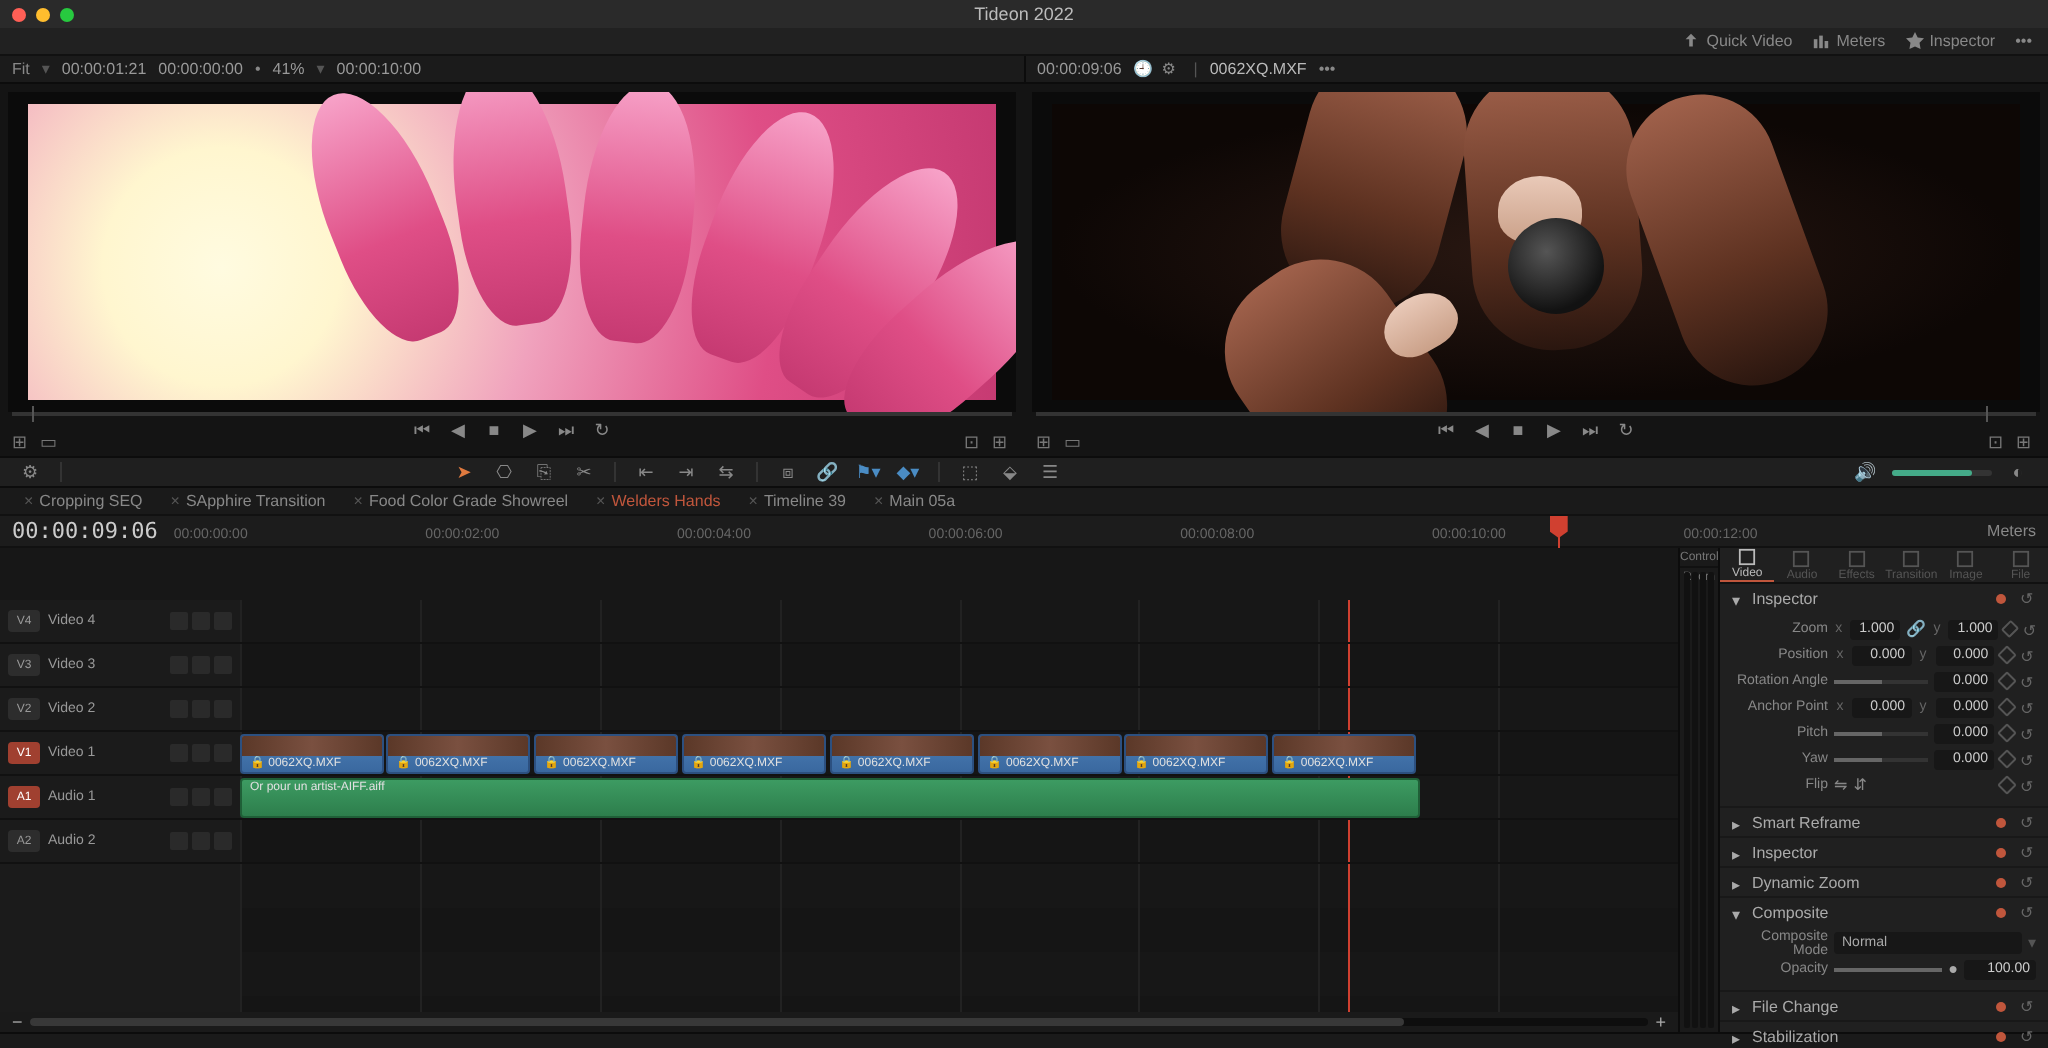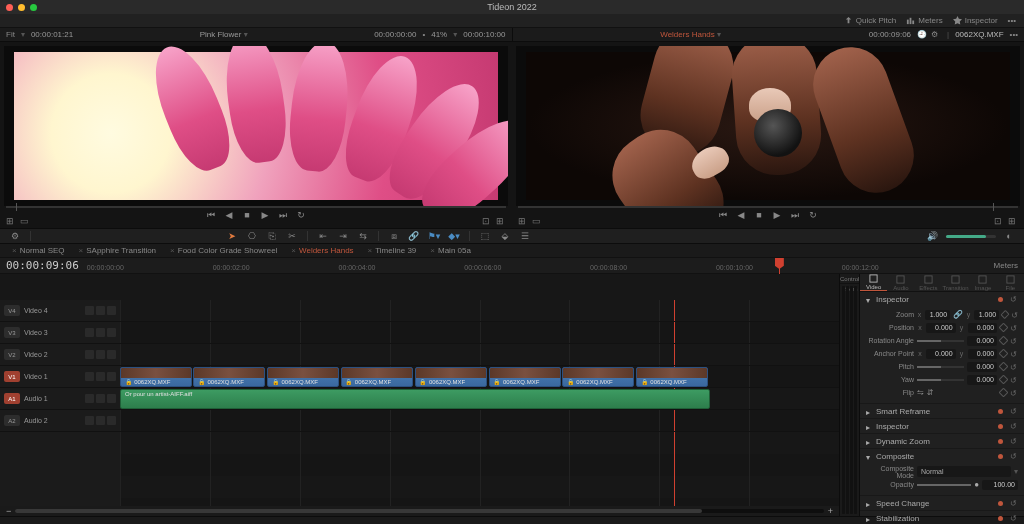--- a/index.html
+++ b/index.html
@@ -139,21 +139,21 @@
   </div>
   <span class="titlebar-title">Tideon 2022</span>
 </div>
 
 <div class="topbar">
   <div class="spacer"></div>
   <div class="tbtn">
       <svg viewBox="0 0 10 10">
         <path d="M5 1l3 3H6v4H4V4H2z"></path>
       </svg>
-      <span>Quick Pitch</span>
+      <span>Quick Video</span>
     </div>
   <div class="tbtn">
       <svg viewBox="0 0 10 10">
         <rect x="1" y="4" width="2" height="5"></rect>
         <rect x="4" y="2" width="2" height="7"></rect>
         <rect x="7" y="5" width="2" height="4"></rect>
       </svg>
       <span>Meters</span>
     </div>
   <div class="tbtn">
@@ -163,30 +163,28 @@
       <span>Inspector</span>
     </div>
   <div class="tbtn">•••</div>
 </div>
 
 <div class="viewer-hdr">
   <div class="half">
     <span>Fit</span>
       <span style="color:#555">▾</span>
     <span class="vh-tc">00:00:01:21</span>
-    <span style="flex:1;text-align:center"><span class="vh-name">Pink Flower</span> <span style="color:#555">▾</span></span>
     <span class="vh-tc">00:00:00:00</span>
     <span>•</span>
     <span class="vh-tc">41%</span>
       <span style="color:#555">▾</span>
     <span class="vh-tc">00:00:10:00</span>
   </div>
   <div class="sep"></div>
   <div class="half">
-    <span style="flex:1;text-align:center"><span class="vh-name rec">Welders Hands</span> <span style="color:#555">▾</span></span>
     <span class="vh-tc">00:00:09:06</span>
     <span class="vh-ico">
       <span>🕘</span>
       <span>⚙</span>
     </span>
     <span style="color:#555">|</span>
     <span class="vh-tc" style="color:#bbb">0062XQ.MXF</span>
     <span>•••</span>
   </div>
 </div>
@@ -282,21 +280,21 @@
   <span class="tool">🔊</span>
   <div class="volslider">
       <div class="fill"></div>
     </div>
   <span class="tool">◐</span>
 </div>
 
 <div class="tab-row" id="tabs">
     <div class="tab">
       <span class="x">×</span>
-      <span>Normal SEQ</span>
+      <span>Cropping SEQ</span>
     </div>
     <div class="tab">
       <span class="x">×</span>
       <span>SApphire Transition</span>
     </div>
     <div class="tab">
       <span class="x">×</span>
       <span>Food Color Grade Showreel</span>
     </div>
     <div class="tab active">
@@ -827,21 +825,21 @@
             <span>●</span>
             <span class="val">100.00</span>
           </div>
       </div>
     </div>
 
     <div id="ins-secs2">
         <div class="ins-sec">
           <div class="ins-sec-hd">
             <span class="chev">▸</span>
-            <span>Speed Change</span>
+            <span>File Change</span>
             <span class="dot"></span>
             <span class="reset">↺</span>
           </div>
         </div>
         <div class="ins-sec">
           <div class="ins-sec-hd">
             <span class="chev">▸</span>
             <span>Stabilization</span>
             <span class="dot"></span>
             <span class="reset">↺</span>

